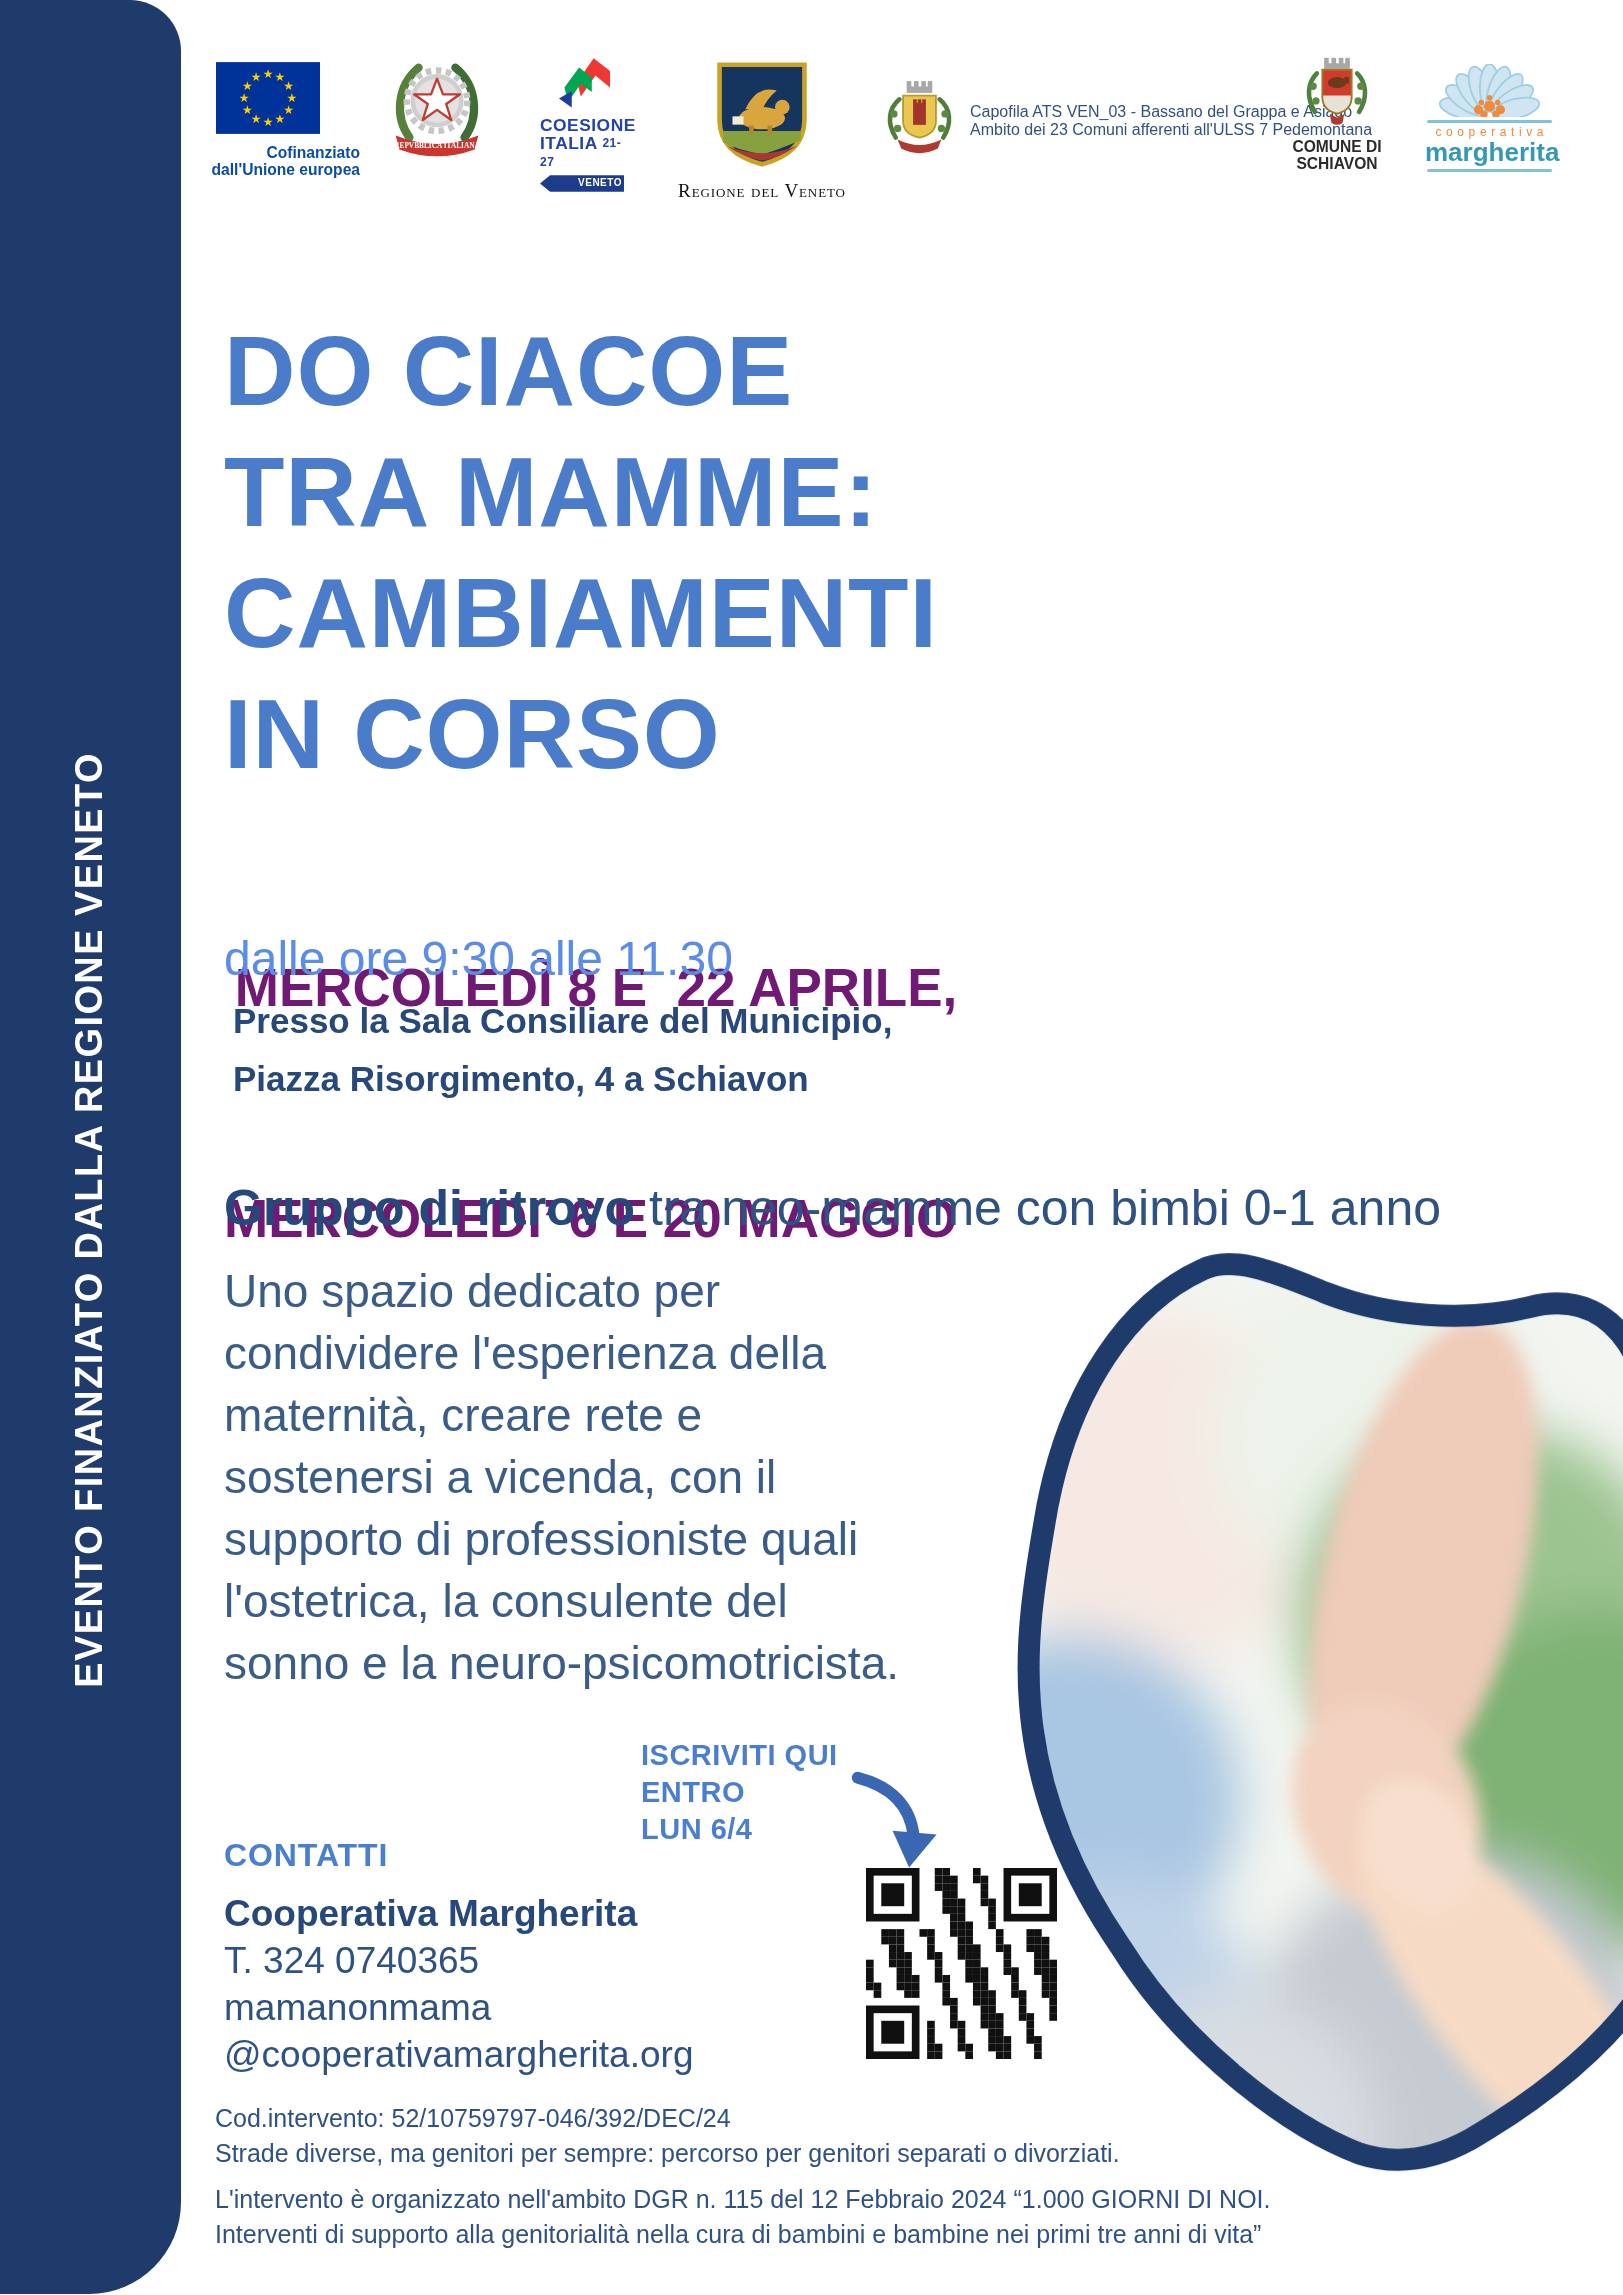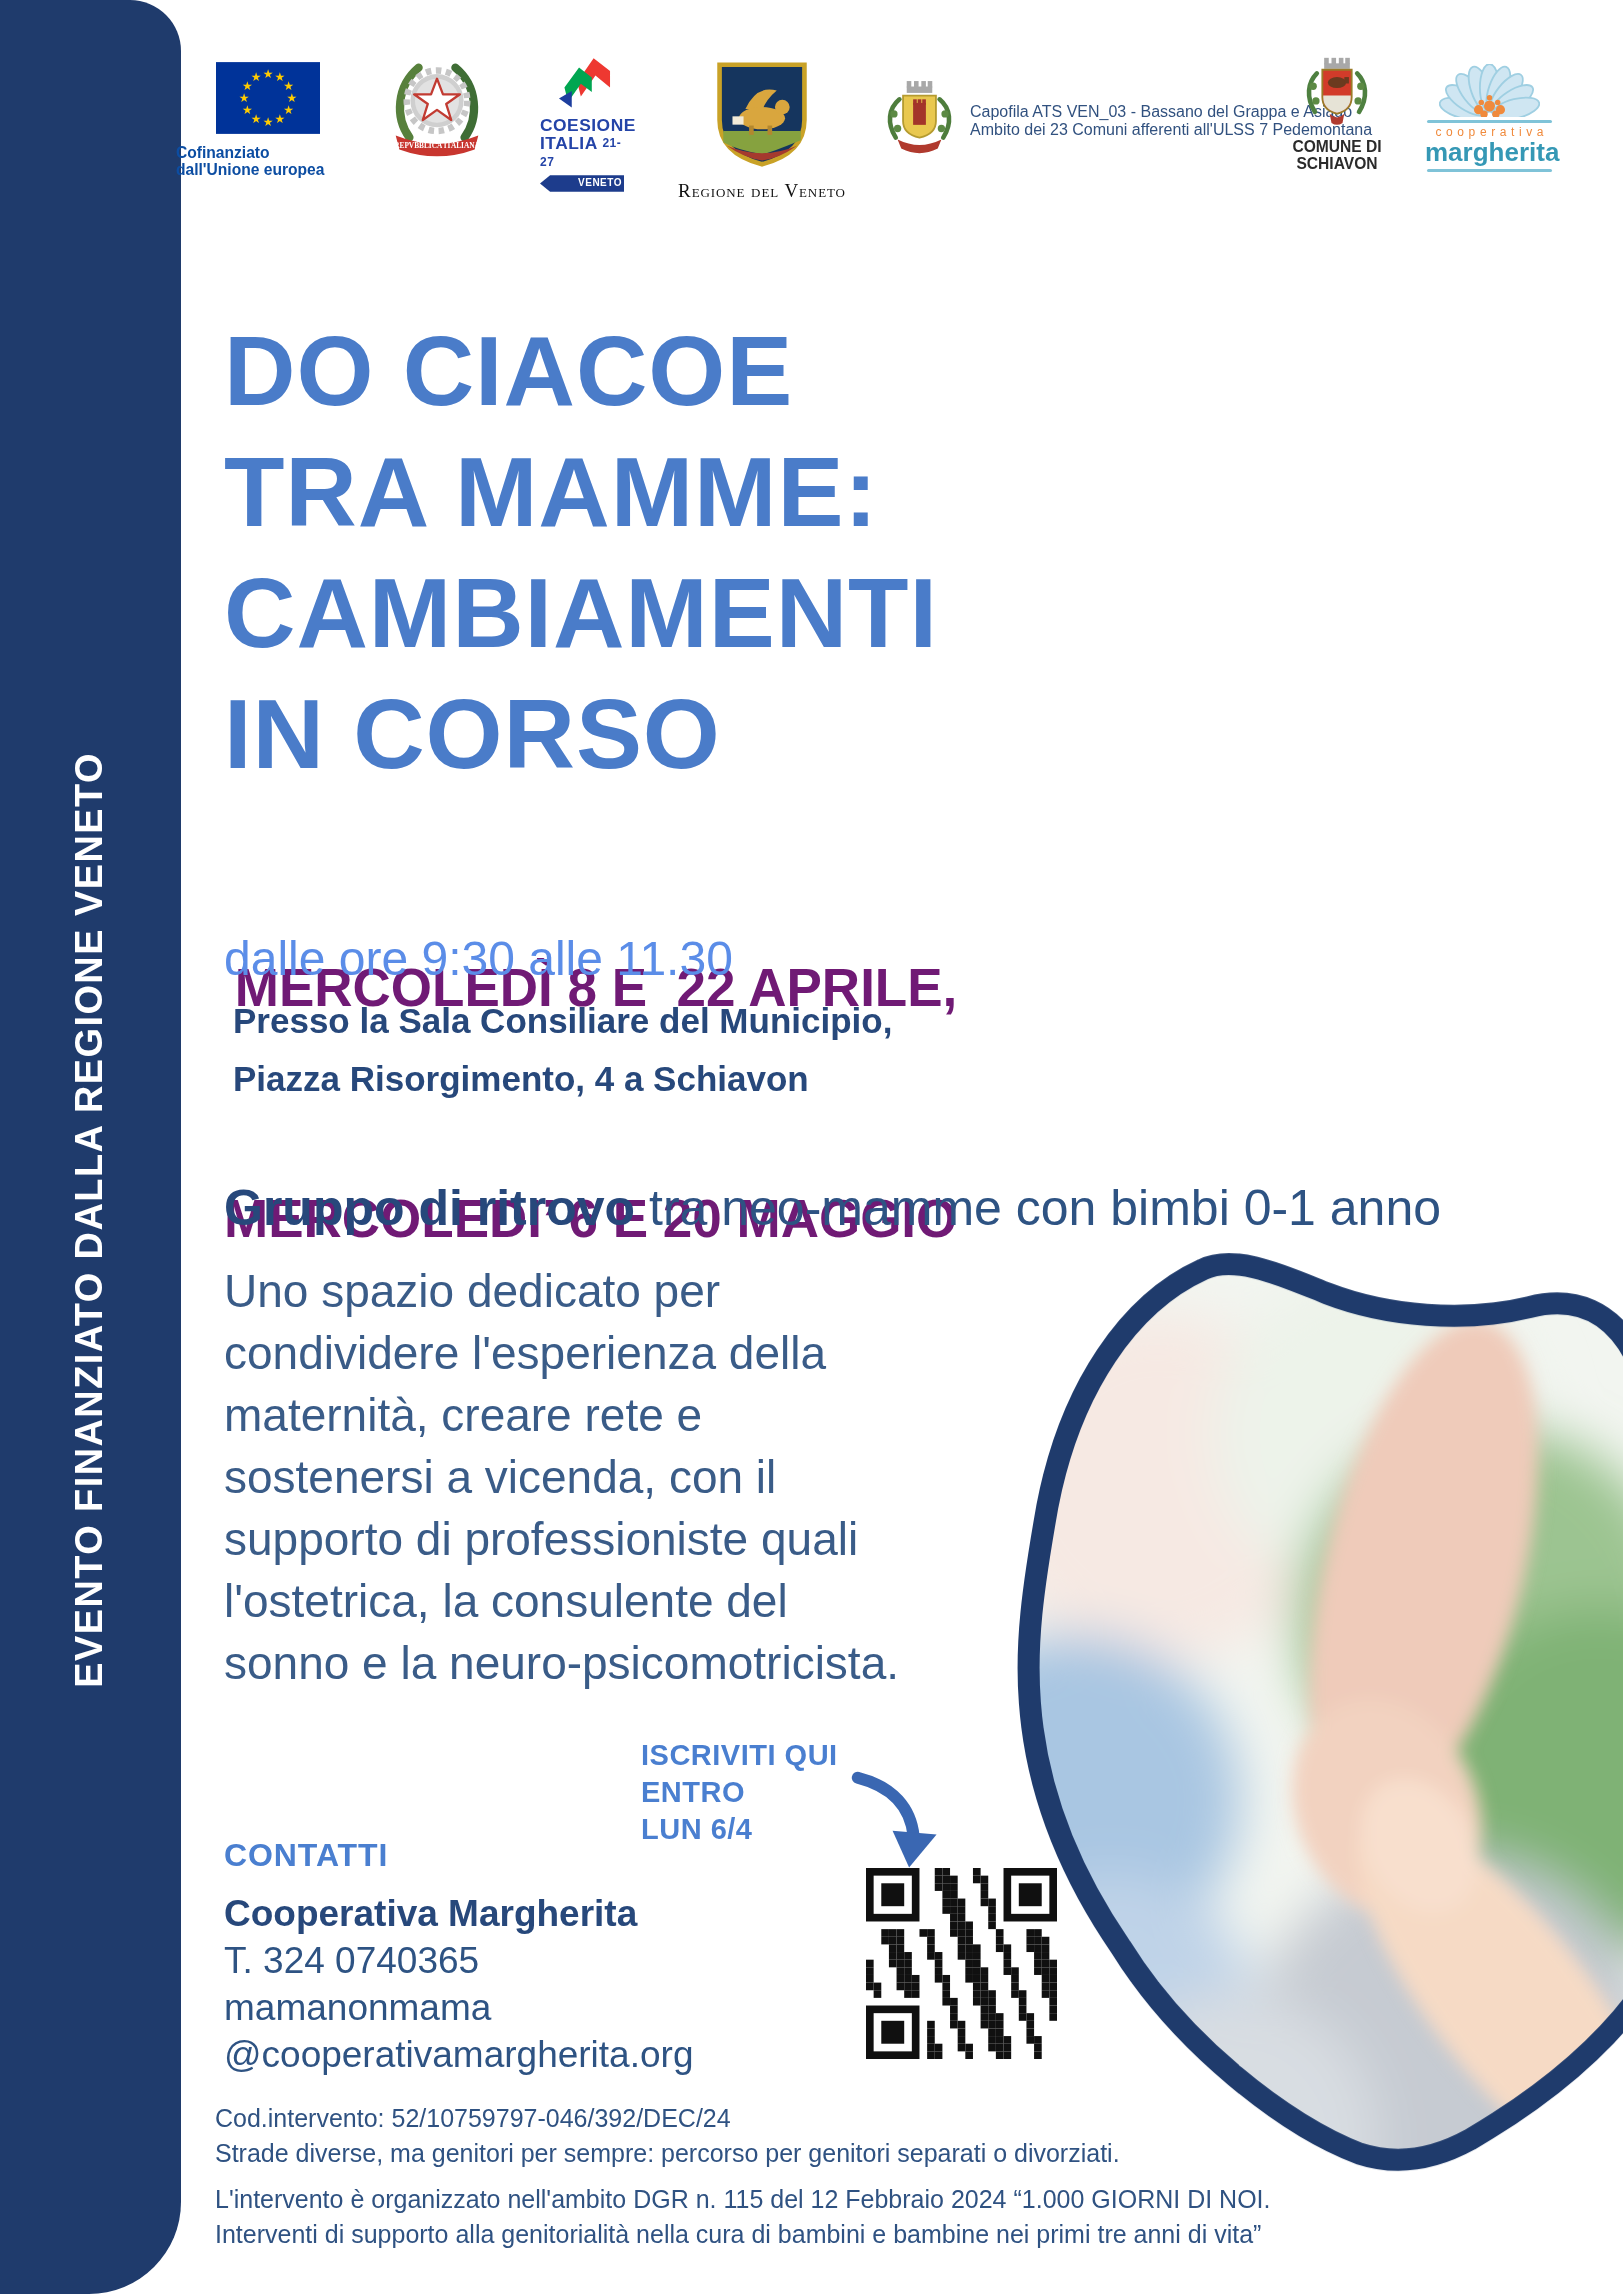--- a/index.html
+++ b/index.html
@@ -7,21 +7,21 @@
           font-family:"Liberation Sans",sans-serif;}
   .abs{position:absolute;}
 
   
   .sidebar{position:absolute;left:0;top:0;width:181px;height:2294px;background:#1F3B6C;
            border-radius:0 51px 92px 0;}
   .sidebar-text{position:absolute;left:89px;top:1220px;transform:translate(-50%,-50%) rotate(-90deg);
                 white-space:nowrap;color:#fff;font-weight:700;font-size:38px;letter-spacing:1.4px;}
 
   
-  .logo-caption{color:#0C4DA2;font-weight:700;font-size:15.6px;line-height:16.5px;text-align:left;}
+  .logo-caption{color:#0C4DA2;font-weight:700;font-size:15.6px;line-height:16.5px;text-align:right;}
   .ats-caption{color:#31517F;font-size:16px;line-height:18.4px;font-weight:400;}
   .schiavon-caption{color:#2b2b2b;font-weight:700;font-size:15.6px;line-height:17.4px;text-align:center;}
   .veneto-caption{font-family:"Liberation Serif",serif;font-variant:small-caps;color:#111;
                   font-size:19px;text-align:center;letter-spacing:0.9px;}
   .coesione-col{position:absolute;left:540px;top:51px;width:88px;}
   .coesione-word{color:#2444A8;font-weight:700;font-size:17.4px;line-height:18.4px;letter-spacing:0.5px;}
   .coesione-years{font-size:12px;font-weight:700;vertical-align:1.8px;}
   .coesione-banner{position:relative;margin-top:3.7px;width:84px;height:16.5px;background:#1D3C8C;
                    clip-path:polygon(0 50%,12% 0,100% 0,100% 100%,12% 100%);
                    color:#fff;font-weight:700;font-size:10px;line-height:16.5px;text-align:right;

